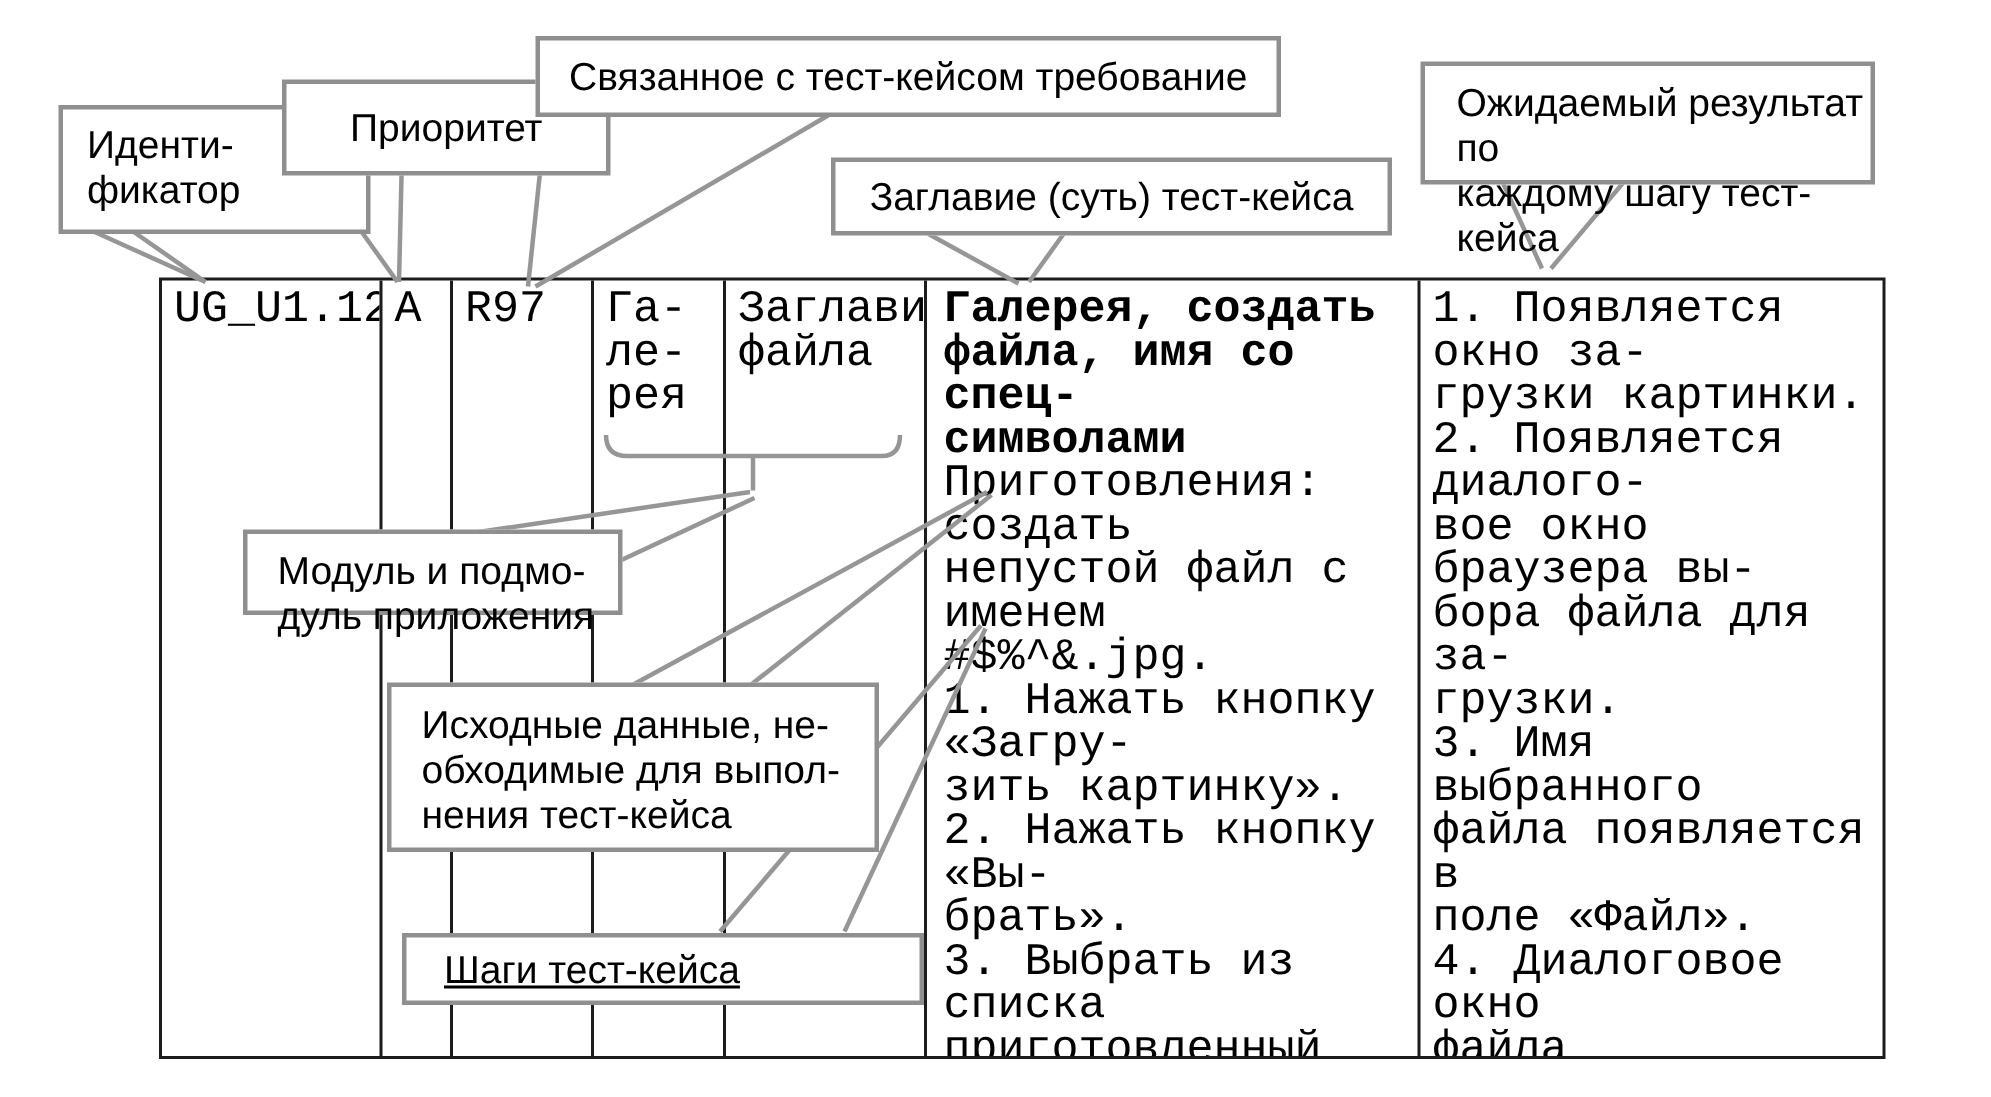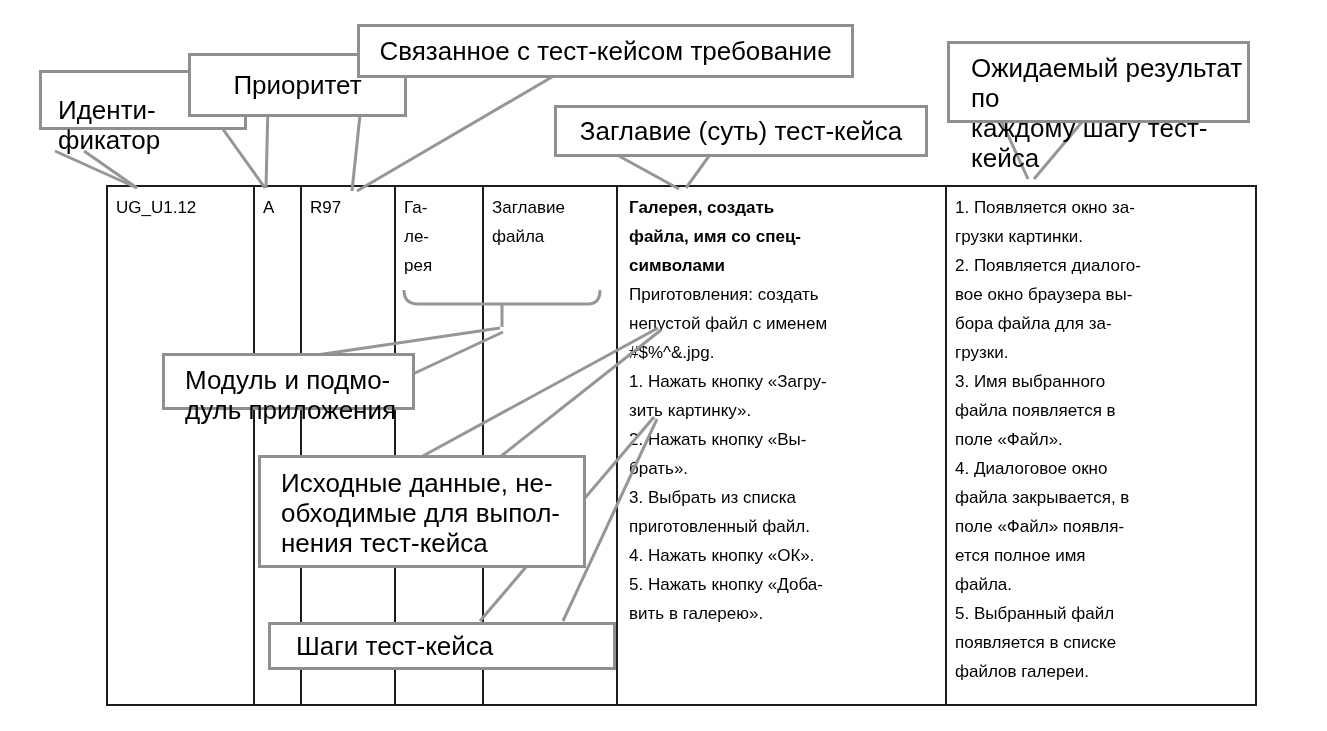--- a/index.html
+++ b/index.html
@@ -14,22 +14,22 @@
   .canvas{position:relative;width:1327px;height:731px;background:var(--bg);overflow:hidden;}
 
   
   .tc-table{
     position:absolute;left:106px;top:185px;width:1151px;height:521px;
     border:2.5px solid var(--table-border);box-sizing:border-box;
     display:flex;flex-direction:row;background:transparent;
   }
   .tc-cell{
     box-sizing:border-box;border-right:2.5px solid var(--table-border);
-    padding:6px 6px 0 8px;font-size:17px;line-height:29px;
-    overflow:hidden;flex-shrink:0;
+    padding:6px 6px 0 8px;font-size:30px;line-height:29px;
+    overflow:hidden;flex-shrink:0;font-family:Liberation Mono, monospace;
   }
   .tc-cell:last-child{border-right:none;flex-shrink:1;}
   .w-id{width:147px;}
   .w-prio{width:47px;}
   .w-req{width:94px;}
   .w-mod{width:88px;}
   .w-sub{width:134px;}
   .w-case{width:329px;padding-left:11px;}
   .w-exp{width:307px;}
   .pre{white-space:pre-line;}
@@ -40,28 +40,28 @@
   .leaders line,.leaders path{stroke:var(--leader);stroke-width:3;fill:none;}
 
   
   .callout{
     position:absolute;background:var(--bg);
     border:3px solid var(--callout-border);box-sizing:border-box;
     font-size:26px;line-height:30px;color:var(--text);
   }
   .c-center{display:flex;align-items:center;justify-content:center;text-align:center;}
   .c-left{display:block;}
-  #callout-identifier{left:39px;top:70px;width:208px;height:60px;padding:22px 0 0 16px;}
+  #callout-identifier{left:39px;top:70px;width:208px;height:86px;padding:8px 0 0 16px;}
   #callout-priority{left:188px;top:53px;width:219px;height:64px;}
   #callout-requirement{left:357px;top:24px;width:497px;height:54px;}
   #callout-title{left:554px;top:105px;width:374px;height:52px;}
   #callout-expected{left:947px;top:41px;width:303px;height:82px;padding:9px 0 0 21px;}
   #callout-module{left:162px;top:353px;width:253px;height:57px;padding:9px 0 0 20px;}
   #callout-inputdata{left:227px;top:455px;width:328px;height:113px;padding:10px 0 0 20px;margin-left:31px;}
-  #callout-steps{left:268px;top:622px;width:348px;height:48px;display:flex;align-items:center;padding-left:25px;}
+  #callout-steps{left:268px;top:622px;width:348px;height:48px;display:flex;align-items:center;padding-left:25px;text-decoration:underline;}
 </style>
 </head>
 <body>
 
 <div class="canvas">
 
   <div class="tc-table">
     <div class="tc-cell w-id">UG_U1.12</div>
     <div class="tc-cell w-prio">A</div>
     <div class="tc-cell w-req">R97</div>

